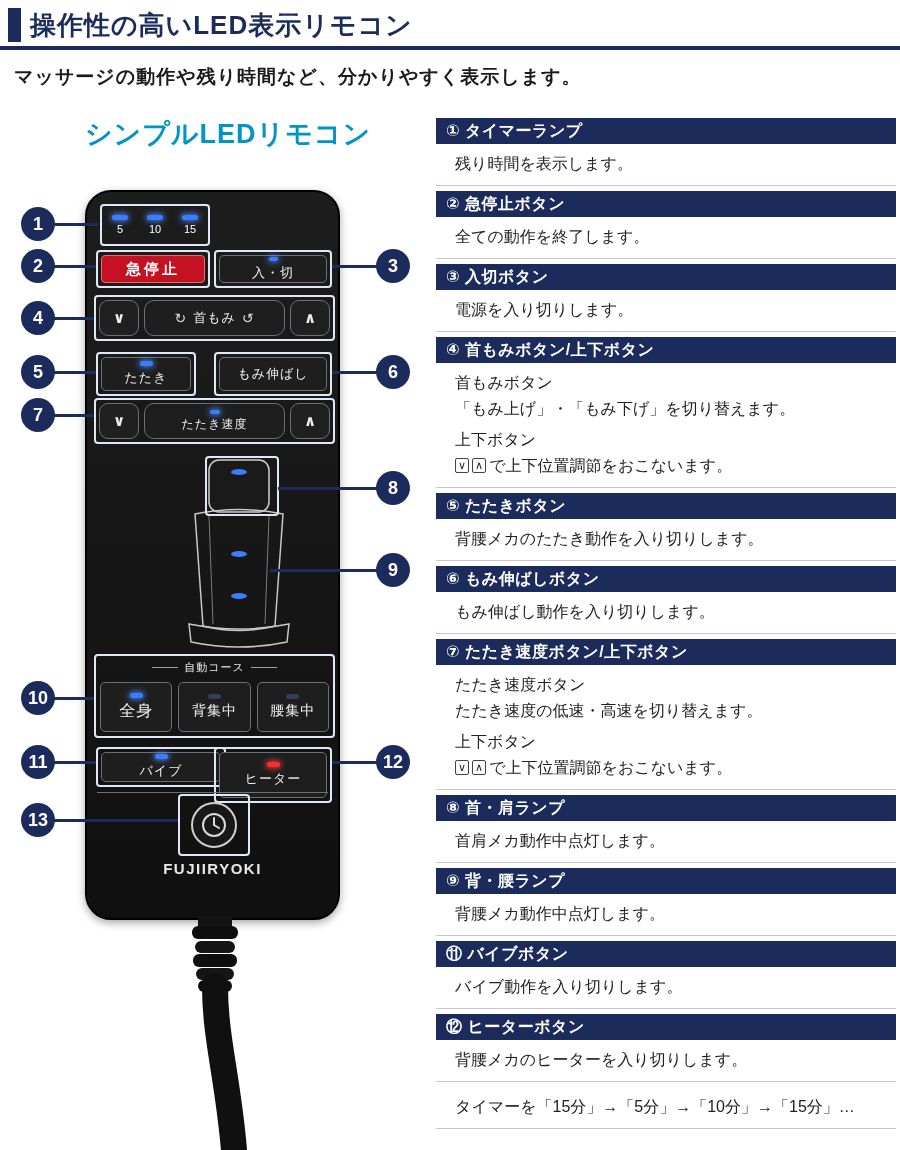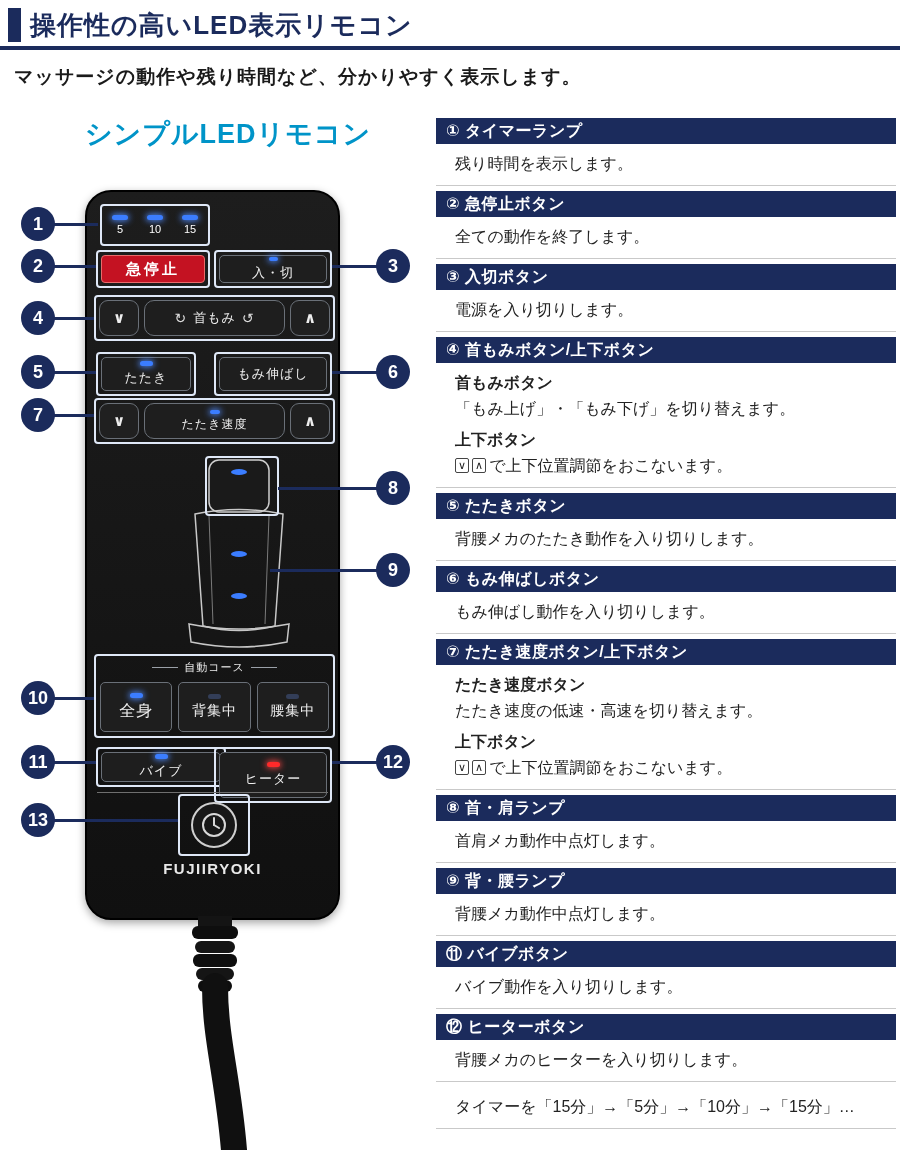--- a/index.html
+++ b/index.html
@@ -78,21 +78,21 @@
   .callout-line { position:absolute; height:3px; background:#1b2b5c; z-index:4; }
 
   
   .right-col { position:absolute; left:436px; top:118px; width:460px; }
   .desc-block { margin-bottom:5px; }
   .desc-header { background:#1b2b5c; color:#fff; font-size:16px; font-weight:bold;
                  padding:3px 8px 3px 10px; line-height:20px; letter-spacing:0.5px; }
   .desc-body { padding:5px 4px 7px 16px; border-bottom:1px solid #c9c9c9; color:#222;
                font-size:16px; line-height:23px; }
   .desc-body p { margin:3px; }
-  .desc-body p.sub-bold { font-weight:bold; }
+  .desc-body p.sub-bold { font-weight:normal; }
   .desc-body p.sub-bold + p { }
   .desc-body p.gap-top { margin-top:8px; }
   .key-icon { display:inline-block; border:1px solid #444; border-radius:2px; font-size:11px;
               line-height:13px; padding:0 2px; margin-right:3px; vertical-align:2px; }
 </style>
 </head>
 <body>
 
 <div class="page">
 

